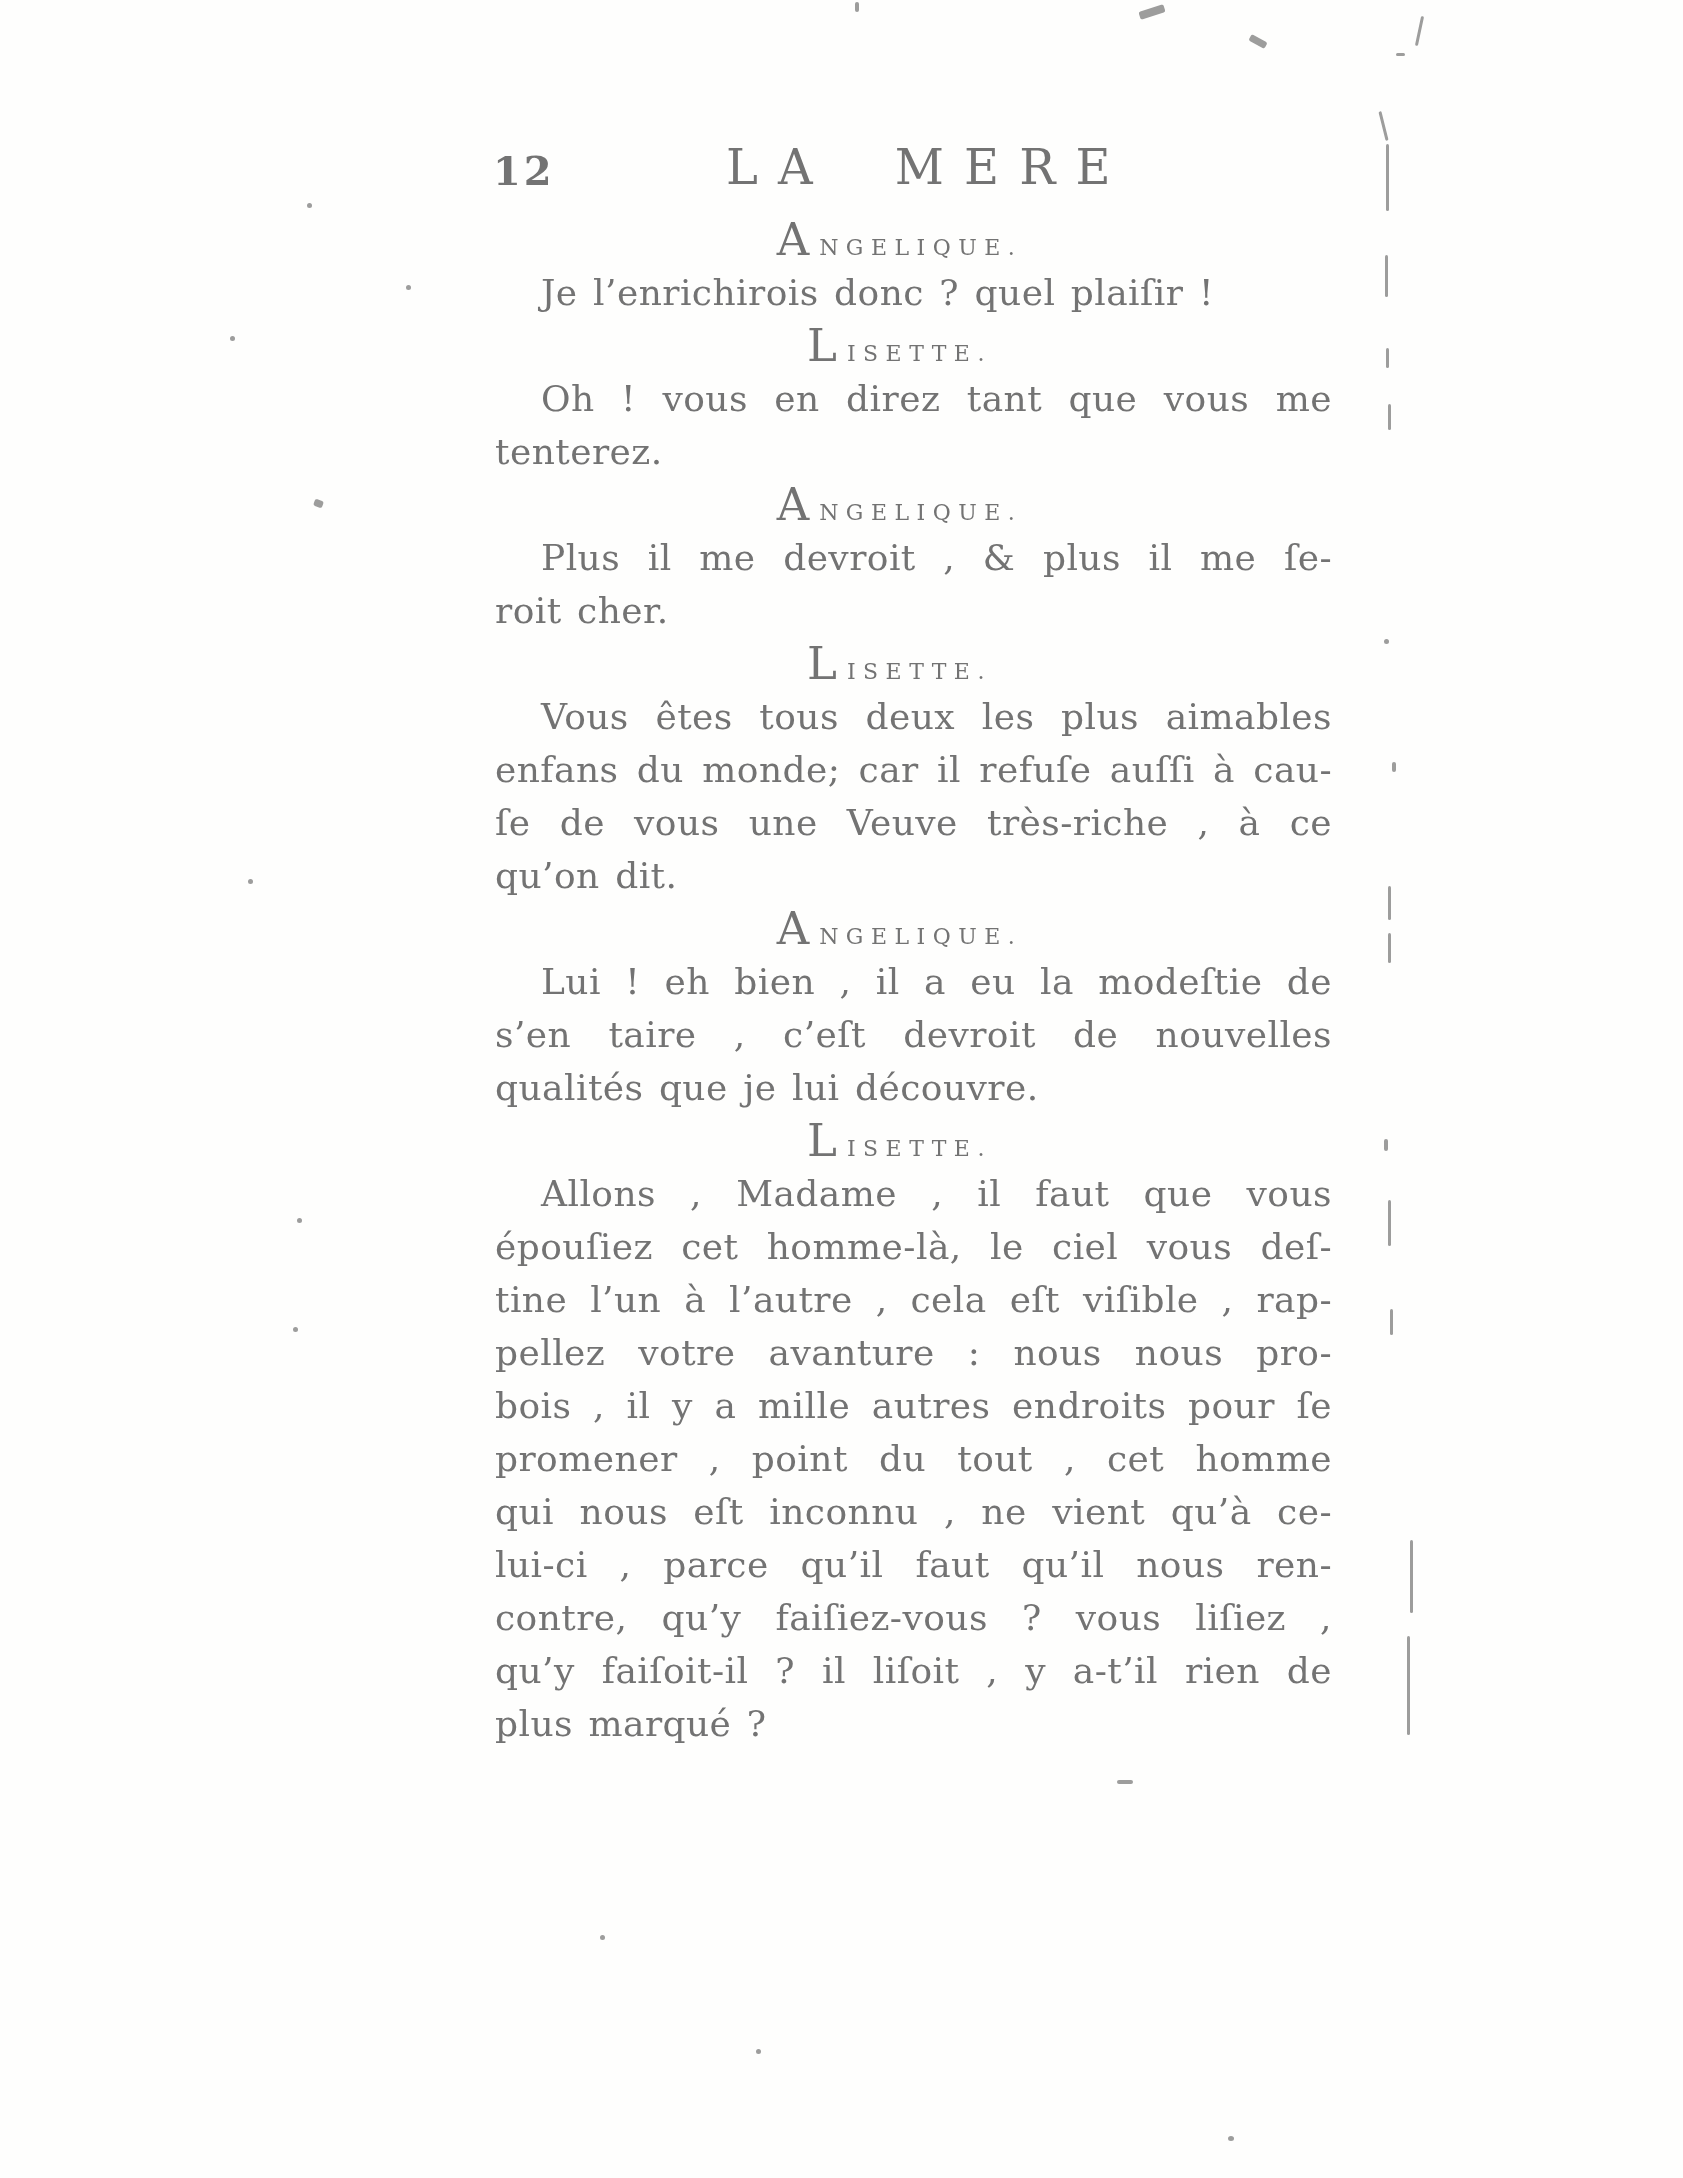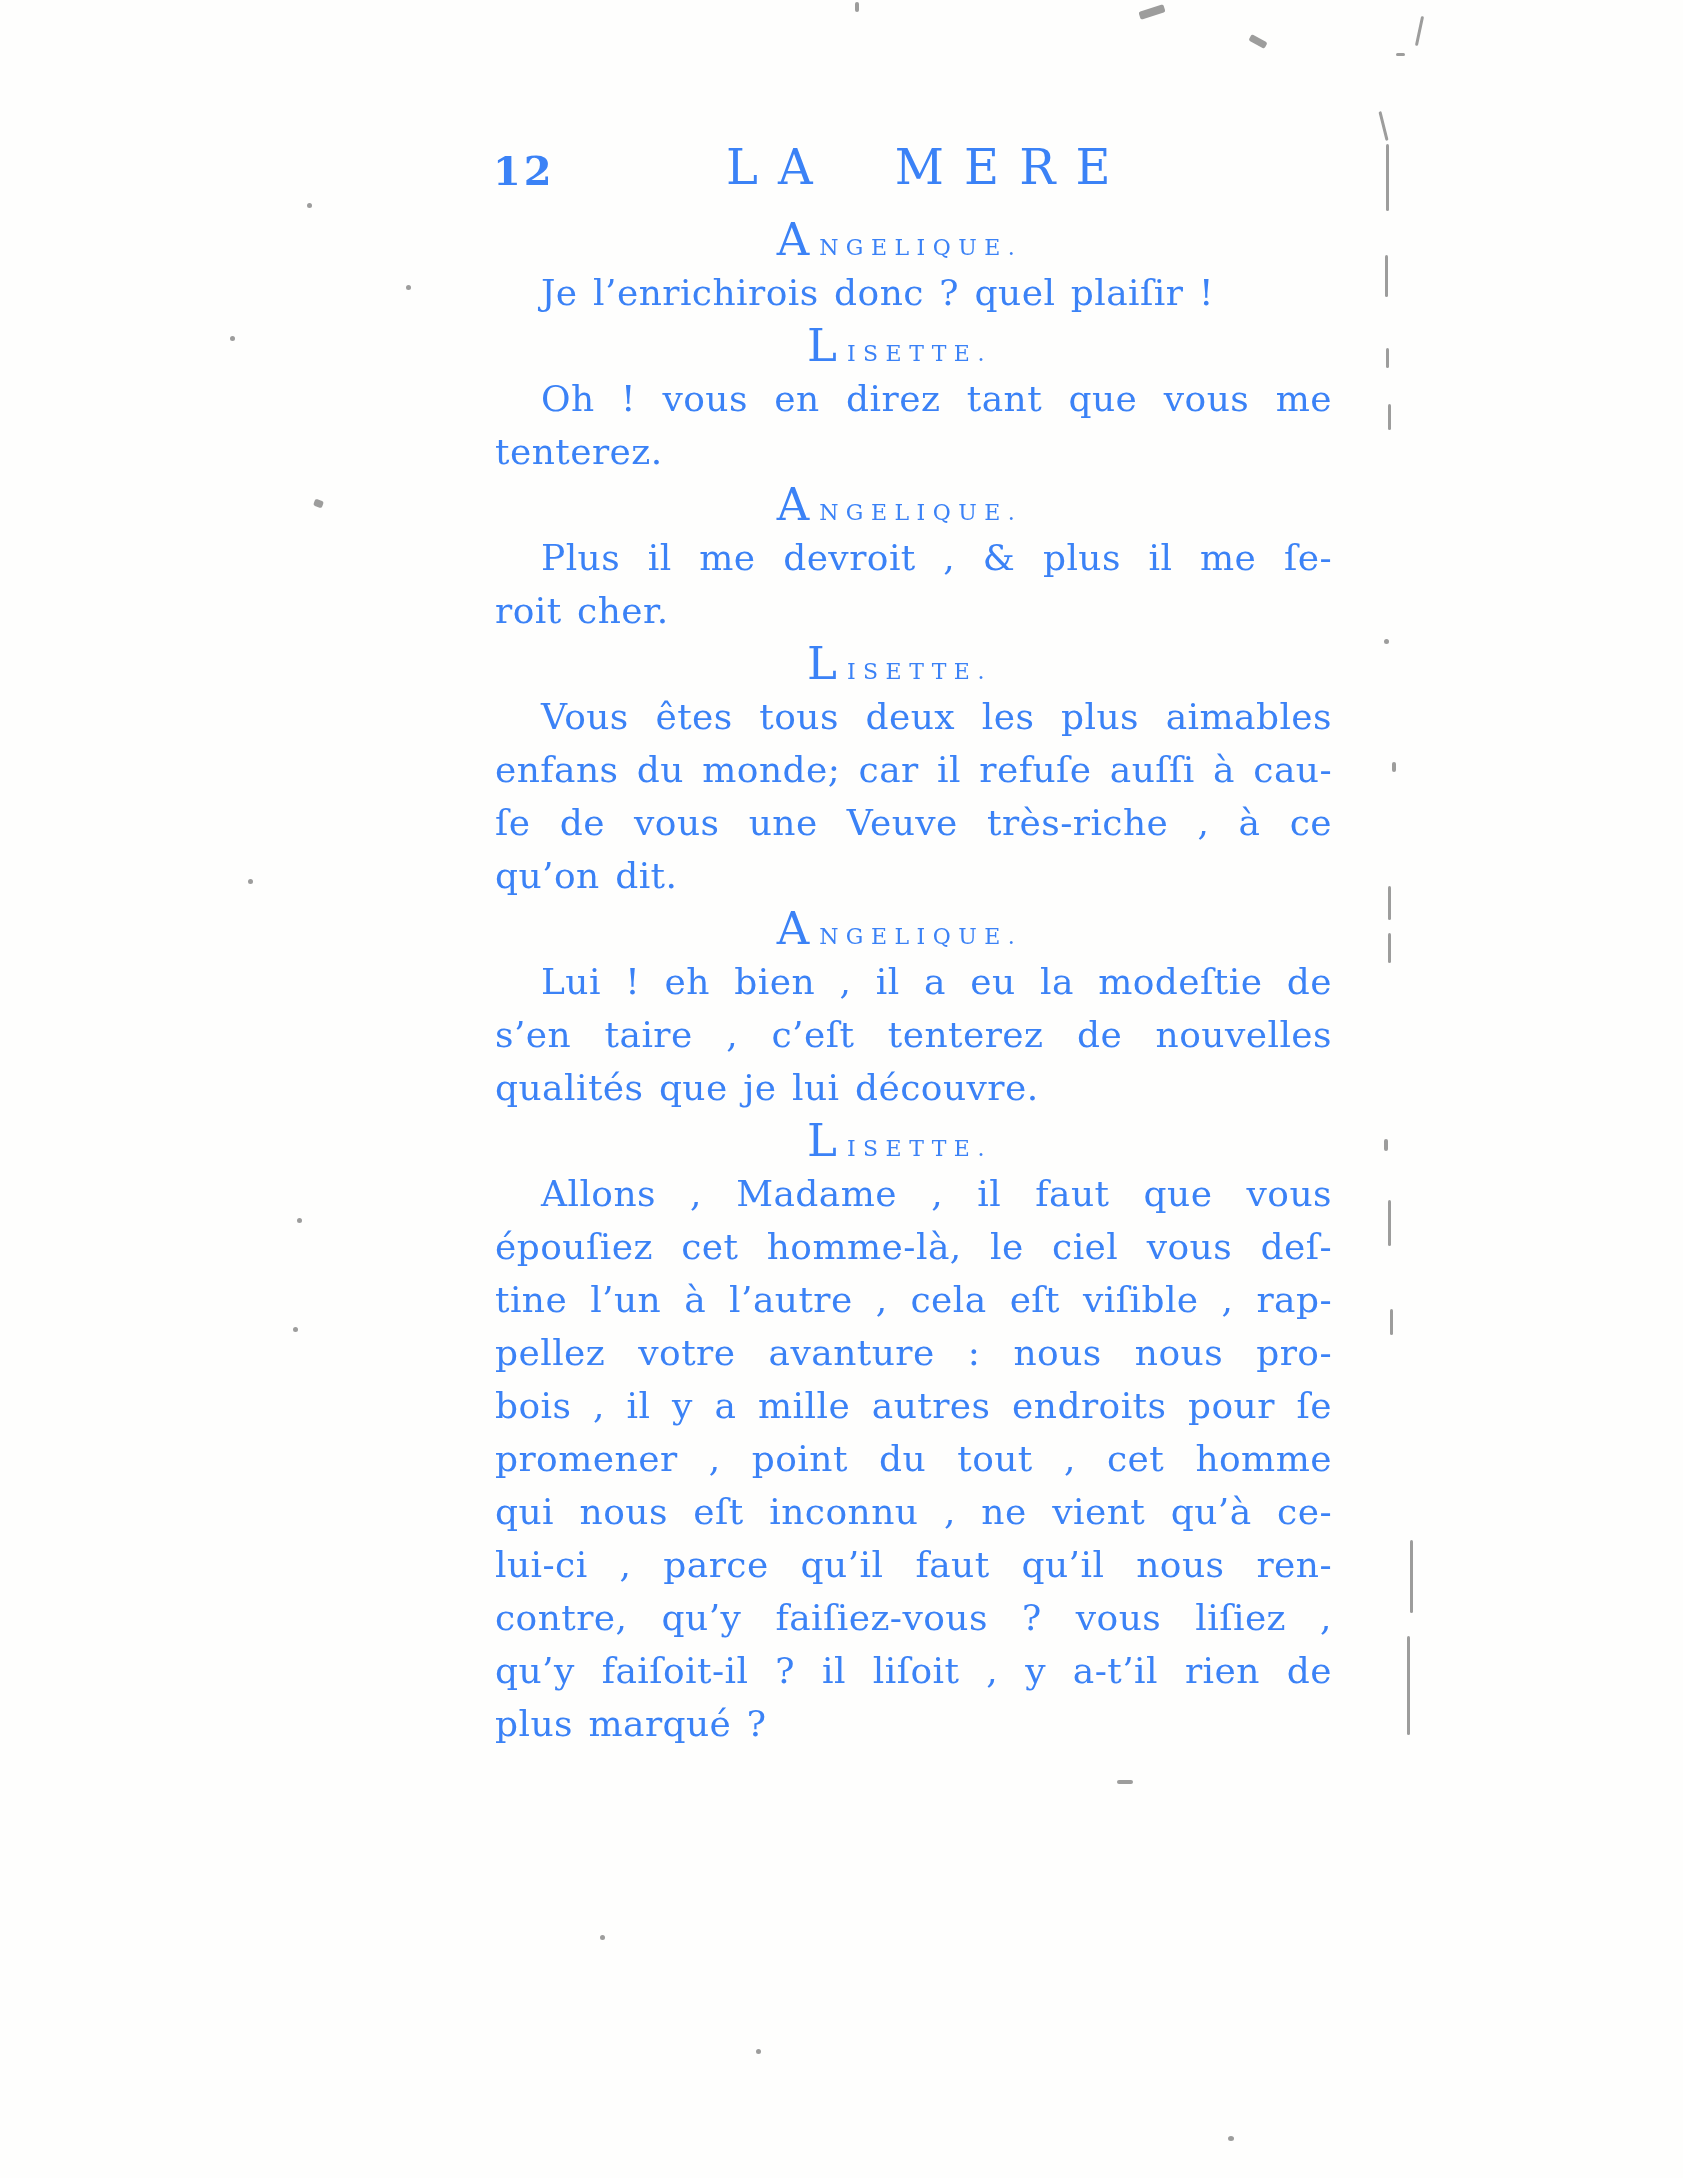--- a/index.html
+++ b/index.html
@@ -3,21 +3,21 @@
 <meta charset="utf-8">
 <style>
   html, body { margin: 0; padding: 0; background: #ffffff; }
   .page {
     position: relative;
     width: 1683px;
     height: 2178px;
     background: #fefefdff;
     overflow: hidden;
     font-family: "DejaVu Serif", "Liberation Serif", serif;
-    color: #3b82f6;
+    color: #737373;
   }
   .pagenum {
     position: absolute;
     left: 493px;
     top: 147px;
     font-size: 40px;
     letter-spacing: 3px;
     font-weight: bold;
   }
   .running-title {
@@ -87,21 +87,21 @@
       <div class="line speaker">ANGELIQUE.</div>
       <div class="line first just">Plus il me devroit , &amp; plus il me ſe-</div>
       <div class="line end">roit cher.</div>
       <div class="line speaker">LISETTE.</div>
       <div class="line first just">Vous êtes tous deux les plus aimables</div>
       <div class="line just">enfans du monde; car il refuſe auſſi à cau-</div>
       <div class="line just">ſe de vous une Veuve très-riche , à ce</div>
       <div class="line end">qu’on dit.</div>
       <div class="line speaker">ANGELIQUE.</div>
       <div class="line first just">Lui ! eh bien , il a eu la modeſtie de</div>
-      <div class="line just">s’en taire , c’eſt tenterez de nouvelles</div>
+      <div class="line just">s’en taire , c’eſt devroit de nouvelles</div>
       <div class="line end">qualités que je lui découvre.</div>
       <div class="line speaker">LISETTE.</div>
       <div class="line first just">Allons , Madame , il faut que vous</div>
       <div class="line just">épouſiez cet homme-là, le ciel vous deſ-</div>
       <div class="line just">tine l’un à l’autre , cela eſt viſible , rap-</div>
       <div class="line just">pellez votre avanture : nous nous pro-</div>
       <div class="line just">bois , il y a mille autres endroits pour ſe</div>
       <div class="line just">promener , point du tout , cet homme</div>
       <div class="line just">qui nous eſt inconnu , ne vient qu’à ce-</div>
       <div class="line just">lui-ci , parce qu’il faut qu’il nous ren-</div>

